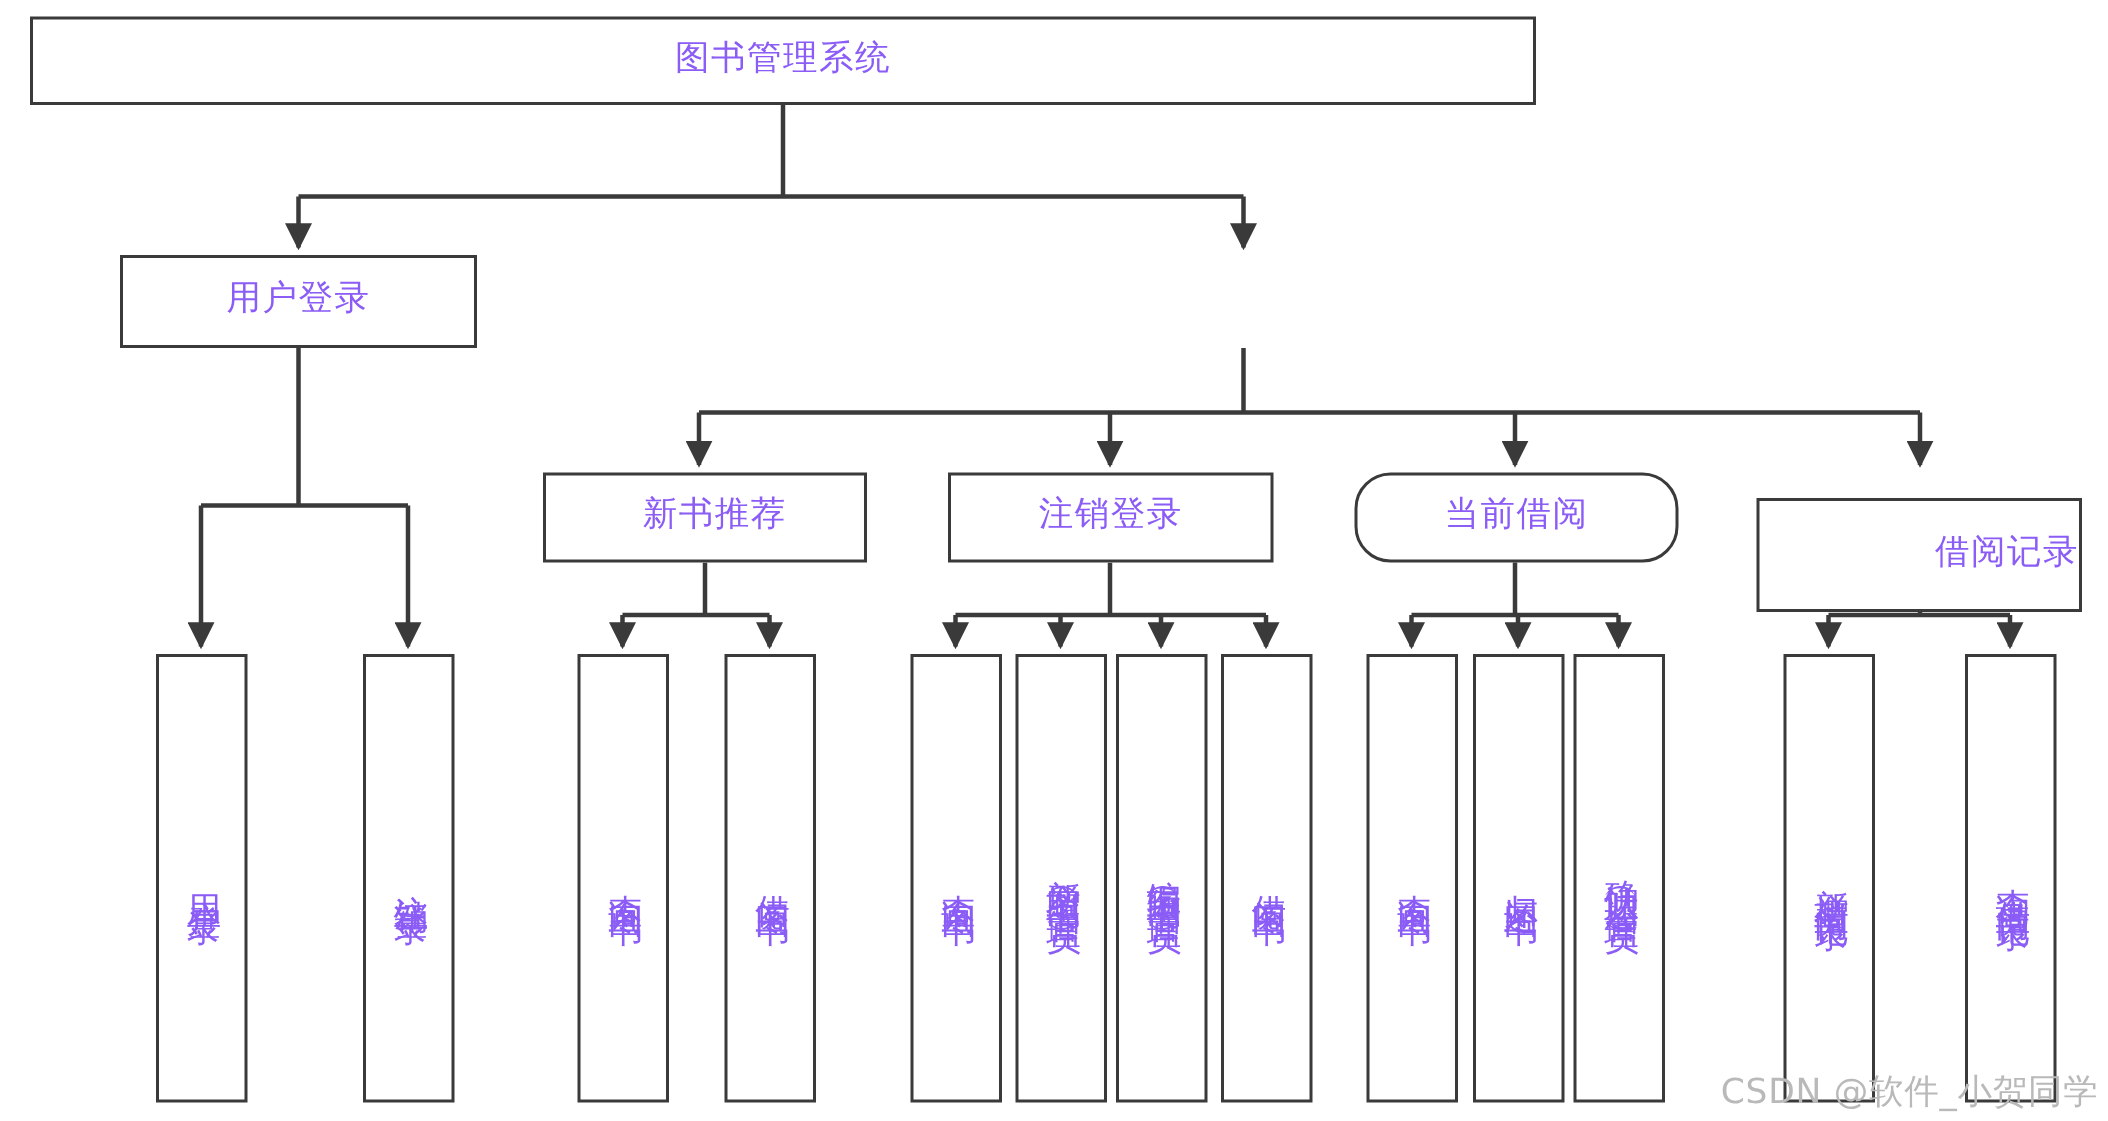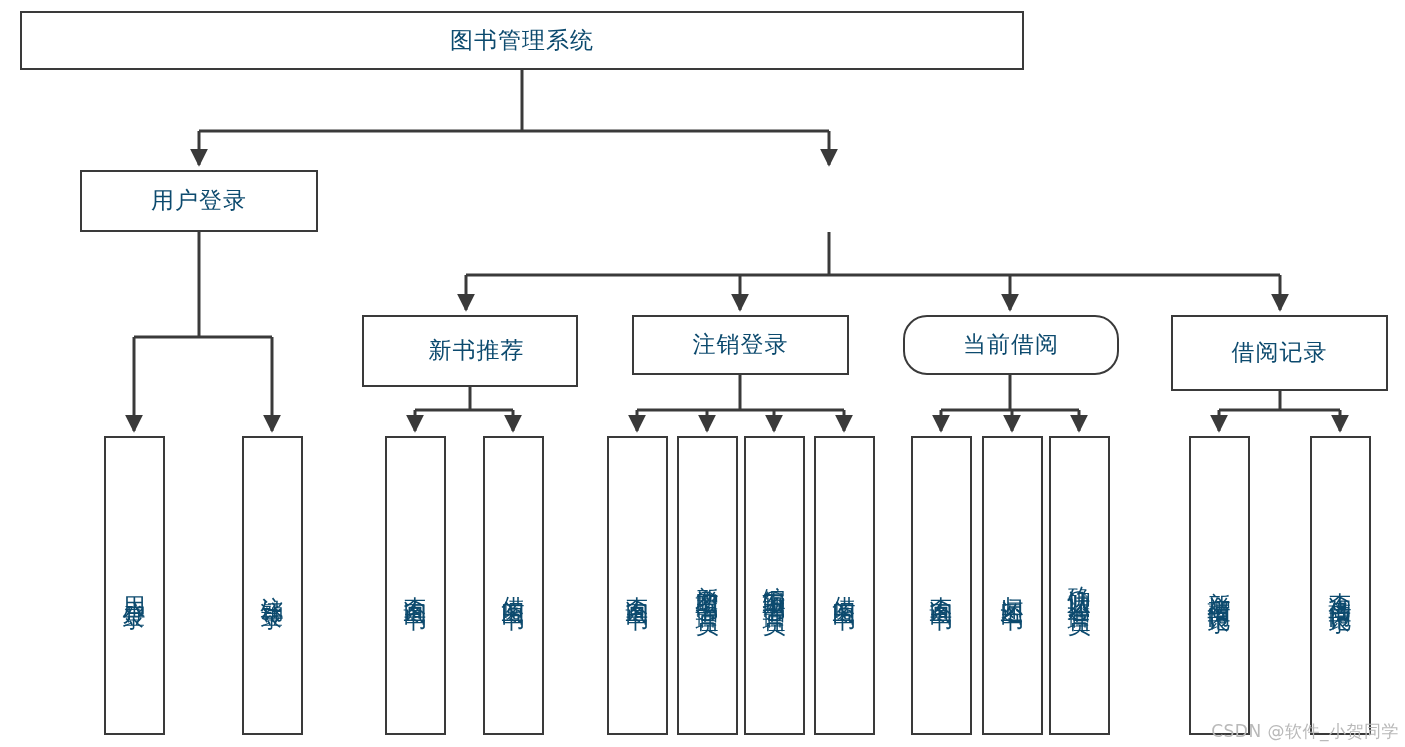--- a/index.html
+++ b/index.html
@@ -23,21 +23,22 @@
     pointer-events: none;
   }
   .node {
     position: absolute;
     box-sizing: border-box;
     background: #ffffff;
     border: 2.5px solid #3a3a3a;
     display: flex;
     align-items: center;
     justify-content: center;
-    color: #0c4a6e;
+    color: #8b5cf6;
+    font-family: Liberation Mono, monospace;
   }
   .node.h {
     font-size: 23px;
     line-height: 1.2;
     letter-spacing: 1px;
     white-space: nowrap;
   }
   .node.leaf {
     font-size: 23px;
     letter-spacing: 2px;
@@ -47,21 +48,21 @@
     text-orientation: upright;
     line-height: 1.05;
     letter-spacing: 4px;
     white-space: nowrap;
     text-align: center;
   }
   .watermark {
     position: absolute;
     right: 6px;
     bottom: 4px;
-    font-size: 17px;
+    font-size: 23px;
     color: #b9b9b9;
     letter-spacing: 0.5px;
     white-space: nowrap;
   }
 </style>
 </head>
 <body>
 
 <div id="canvas">
 
@@ -116,30 +117,30 @@
   </svg>
 
   <div class="node h" style="left:20px; top:11px; width:1004px; height:59px;">
     <span>图书管理系统</span>
   </div>
 
   <div class="node h" style="left:80px; top:170px; width:238px; height:62px;">
     <span>用户登录</span>
   </div>
 
-  <div class="node h" style="left:362px; top:315px; width:216px; height:72px;padding-left:13px;">
+  <div class="node h" style="left:362px; top:315px; width:216px; height:60px;padding-left:13px;">
     <span>新书推荐</span>
   </div>
   <div class="node h" style="left:632px; top:315px; width:217px; height:60px;">
     <span>注销登录</span>
   </div>
   <div class="node h" style="left:903px; top:315px; width:216px; height:60px;border-radius:24px;">
     <span>当前借阅</span>
   </div>
-  <div class="node h" style="left:1171px; top:315px; width:217px; height:76px;">
+  <div class="node h" style="left:1171px; top:332px; width:217px; height:76px;justify-content:flex-end;">
     <span>借阅记录</span>
   </div>
 
   <div class="node leaf" style="left:104px; top:436px; width:61px; height:299px;">
     <span class="vtext">用户登录</span>
   </div>
   <div class="node leaf" style="left:242px; top:436px; width:61px; height:299px;">
     <span class="vtext">注销登录</span>
   </div>
   <div class="node leaf" style="left:385px; top:436px; width:61px; height:299px;">

